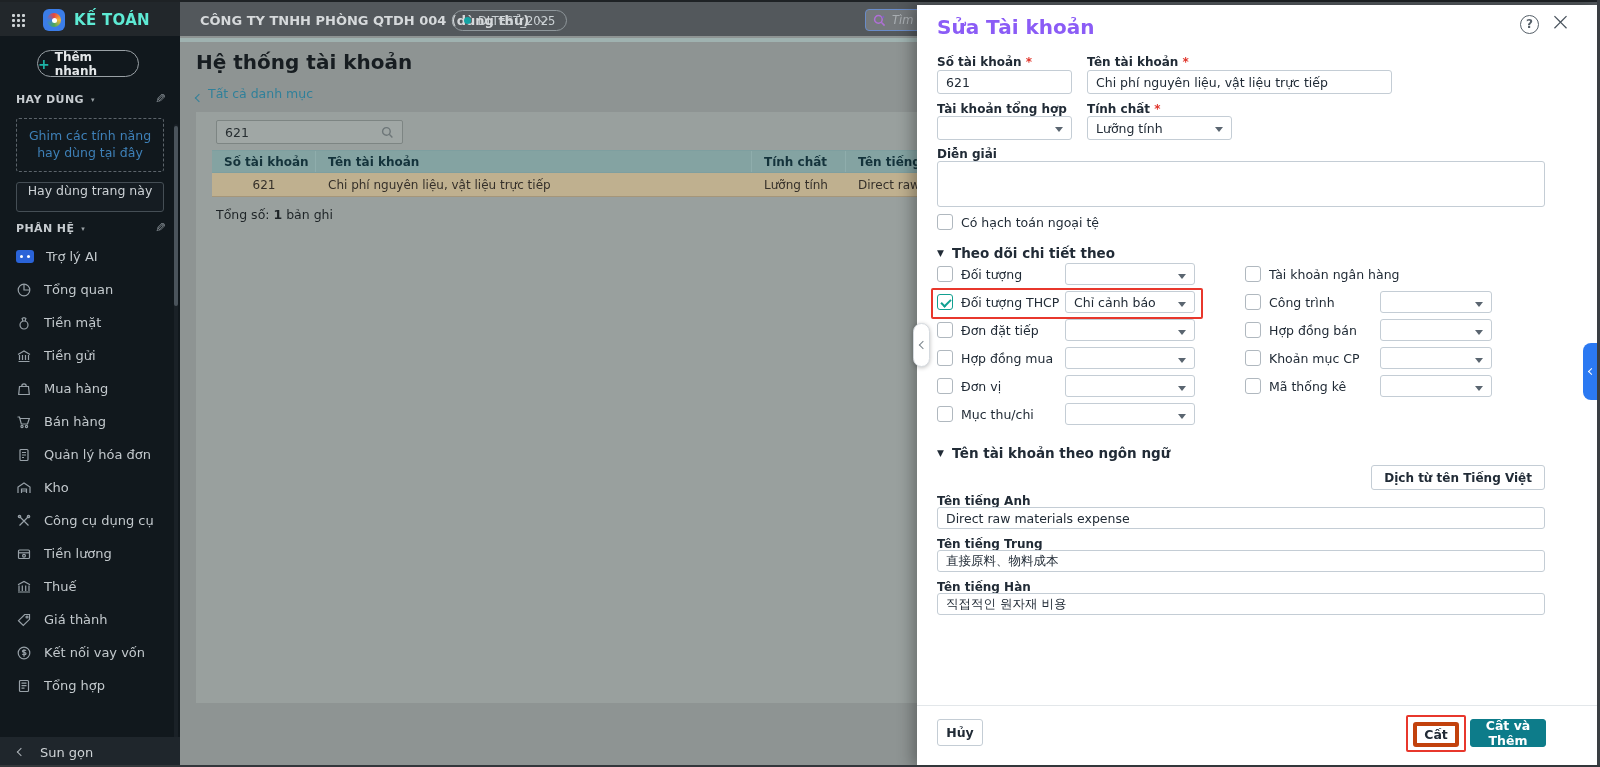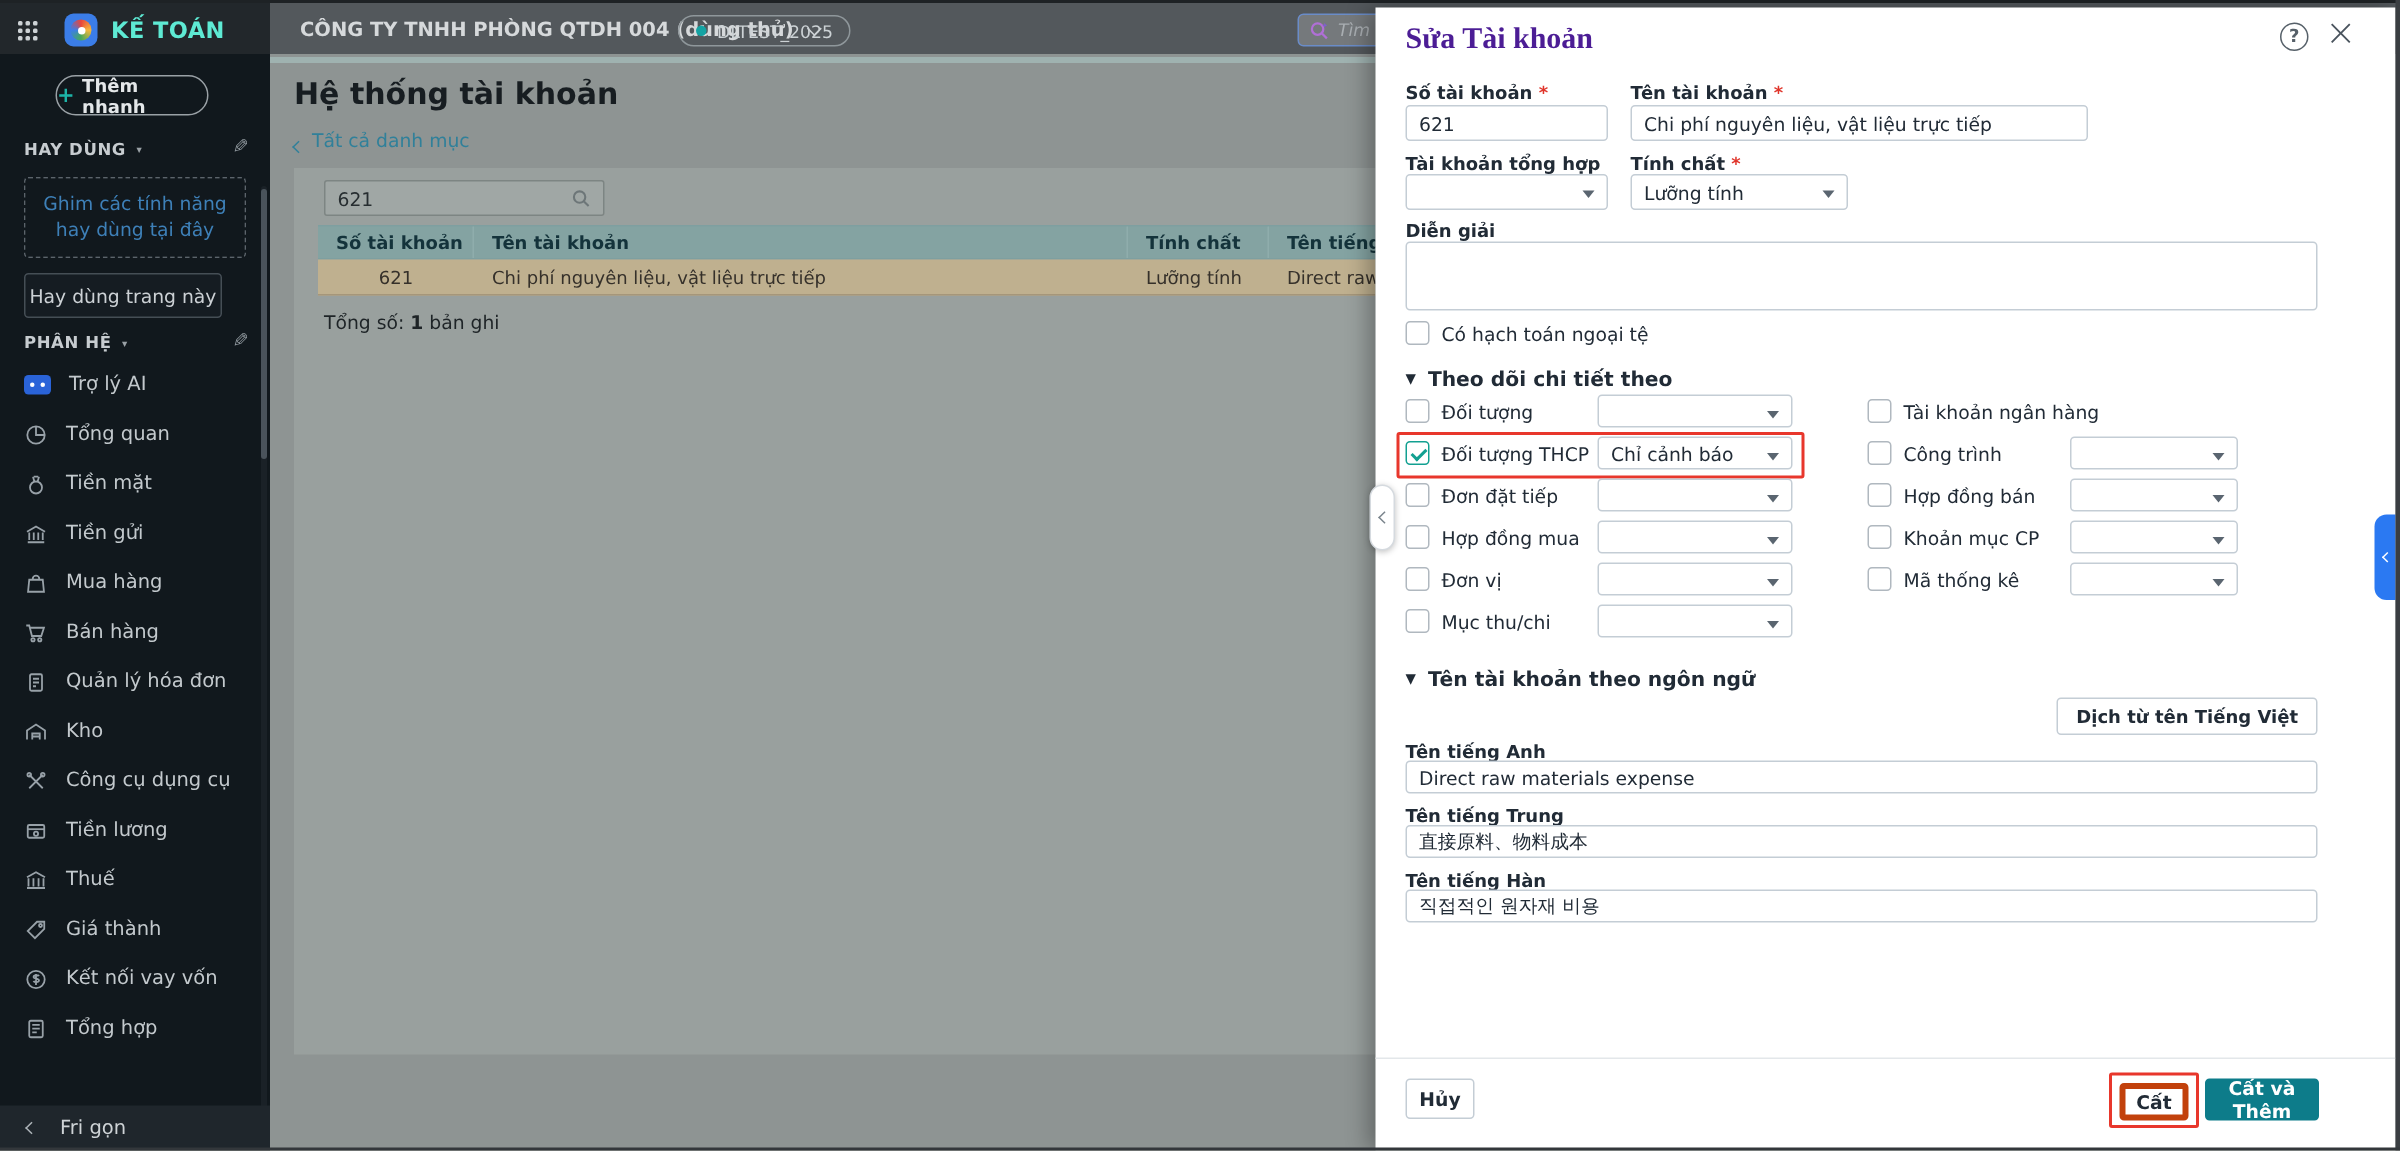--- a/index.html
+++ b/index.html
@@ -30,21 +30,21 @@
   .sidebar { position:absolute; left:0; top:36px; width:180px; height:731px; background:#11181d; }
   .quick-add { position:absolute; left:37px; top:14px; width:102px; height:27px; border:1.2px solid #9aa1a6; border-radius:14px; display:flex; align-items:center; justify-content:center; gap:5px; cursor:pointer; }
   .quick-add .plus { color:#1db3a7; font-size:14px; font-weight:bold; }
   .quick-add .qlabel { color:#e4e7e9; font-size:12px; font-weight:bold; }
   .side-header { position:absolute; left:16px; display:flex; align-items:center; gap:7px; color:#c7ccd0; font-size:11px; font-weight:bold; letter-spacing:.4px; cursor:pointer; }
   .side-header .tri { font-size:7px; color:#9aa1a6; }
   .icon-pencil { position:absolute; right:14px; font-size:13px; color:#8d959b; cursor:pointer; }
   .icon-pencil::before { content:"\270E"; display:inline-block; transform:scaleX(-1); }
   .pin-box { position:absolute; left:16px; top:82px; width:148px; height:54px; border:1px dashed #5c646b; border-radius:3px; display:flex; align-items:center; justify-content:center; text-align:center; padding:4px 10px; cursor:pointer; }
   .pin-box span { color:#3e80b8; font-size:12.5px; line-height:1.35; }
-  .fav-page-btn { position:absolute; left:16px; top:146px; width:132px; height:30px; border:1px solid #454e55; border-radius:3px; background:#151c22; display:flex; align-items:center; justify-content:center; cursor:pointer; }
+  .fav-page-btn { position:absolute; left:16px; top:146px; width:148px; height:30px; border:1px solid #454e55; border-radius:3px; background:#151c22; display:flex; align-items:flex-start; justify-content:center; cursor:pointer; }
   .fav-page-btn span { color:#ccd1d5; font-size:12.5px; }
   .nav { position:absolute; left:0; top:204px; width:174px; }
   .nav-item { height:33px; display:flex; align-items:center; padding-left:16px; gap:12px; cursor:pointer; }
   .nav-item svg { flex:0 0 16px; }
   .nav-item .nlabel { color:#c3c9cd; font-size:13px; white-space:nowrap; }
   .ai-chip { width:18px; height:13px; background:#2a63d8; border-radius:3px; position:relative; flex:0 0 18px; }
   .ai-chip::before { content:""; position:absolute; left:4px; top:5px; width:3px; height:3px; border-radius:50%; background:#fff; box-shadow:7px 0 #fff; }
   .side-scroll { position:absolute; right:2px; top:88px; width:4px; height:640px; background:#1a2127; border-radius:2px; }
   .side-thumb { position:absolute; right:2px; top:90px; width:4px; height:180px; background:#4a535b; border-radius:2px; cursor:pointer; }
   .collapse-bar { position:absolute; left:0; top:701px; width:180px; height:30px; background:#1f262c; display:flex; align-items:center; gap:16px; padding-left:18px; cursor:pointer; }
@@ -66,21 +66,21 @@
   .tbl-head div { font-size:12px; font-weight:bold; color:#14333b; padding:4px 0 0 12px; border-right:1px solid #8fadac; overflow:hidden; white-space:nowrap; }
   .tbl-row { display:flex; height:24px; background:#bfb08f; border-bottom:1px solid #a5967a; cursor:pointer; }
   .tbl-row div { font-size:12px; color:#35302a; padding:5px 0 0 12px; overflow:hidden; white-space:nowrap; }
   .c1 { width:104px; } .c2 { width:436px; } .c3 { width:94px; } .c4 { flex:1; border-right:none!important; }
   .c1r { width:104px; text-align:center; padding-left:0!important; }
   .total-line { position:absolute; left:20px; top:95px; font-size:12.5px; color:#1e2427; }
   .total-line b { font-weight:bold; }
 
   
   .panel { position:absolute; left:917px; top:5px; width:680px; height:762px; background:#ffffff; box-shadow:-5px 0 14px rgba(0,0,0,.3); }
-  .panel-title { position:absolute; left:20px; top:10px; font-size:20px; font-weight:bold; color:#4c1d95;font-family:Liberation Serif, serif; }
+  .panel-title { position:absolute; left:20px; top:10px; font-size:20px; font-weight:bold; color:#8b5cf6; }
   .help-icon { position:absolute; right:58px; top:10px; width:19px; height:19px; border:1.5px solid #566069; border-radius:50%; color:#566069; font-size:12px; font-weight:bold; text-align:center; line-height:16px; cursor:pointer; }
   .help-icon::before { content:"?"; }
   .close-icon { position:absolute; right:26px; top:2px; font-size:25px; color:#4a545e; cursor:pointer; font-weight:300; }
   .close-icon::before { content:"\00D7"; }
   .p-label { position:absolute; font-size:12px; font-weight:bold; color:#212b36; white-space:nowrap; }
   .req::after { content:" *"; color:#e0352b; }
   .p-input, .p-select { position:absolute; height:24px; border:1px solid #c4cdd5; border-radius:3px; background:#fff; font-size:12.5px; color:#212b36; font-family:inherit; padding:0 8px; outline:none; }
   .p-select { display:flex; align-items:center; cursor:pointer; }
   .p-select::after { content:""; position:absolute; right:8px; top:10px; border-left:4px solid transparent; border-right:4px solid transparent; border-top:5px solid #5a6570; }
   .p-textarea { position:absolute; left:20px; top:156px; width:608px; height:46px; border:1px solid #c4cdd5; border-radius:3px; resize:none; font-family:inherit; font-size:12.5px; padding:6px 8px; outline:none; }
@@ -257,21 +257,21 @@
           </svg>
         <span class="nlabel">Tổng hợp</span>
       </div>
     </nav>
 
     <div class="side-scroll"></div>
     <div class="side-thumb"></div>
 
     <div class="collapse-bar">
       <span class="chev"></span>
-      <span>Fri gọn</span>
+      <span>Sun gọn</span>
     </div>
   </aside>
 
   <div class="main-strip"></div>
   <h1 class="page-title">Hệ thống tài khoản</h1>
   <div class="back-link">
     <span class="chev"></span>
     <span>Tất cả danh mục</span>
   </div>
 

